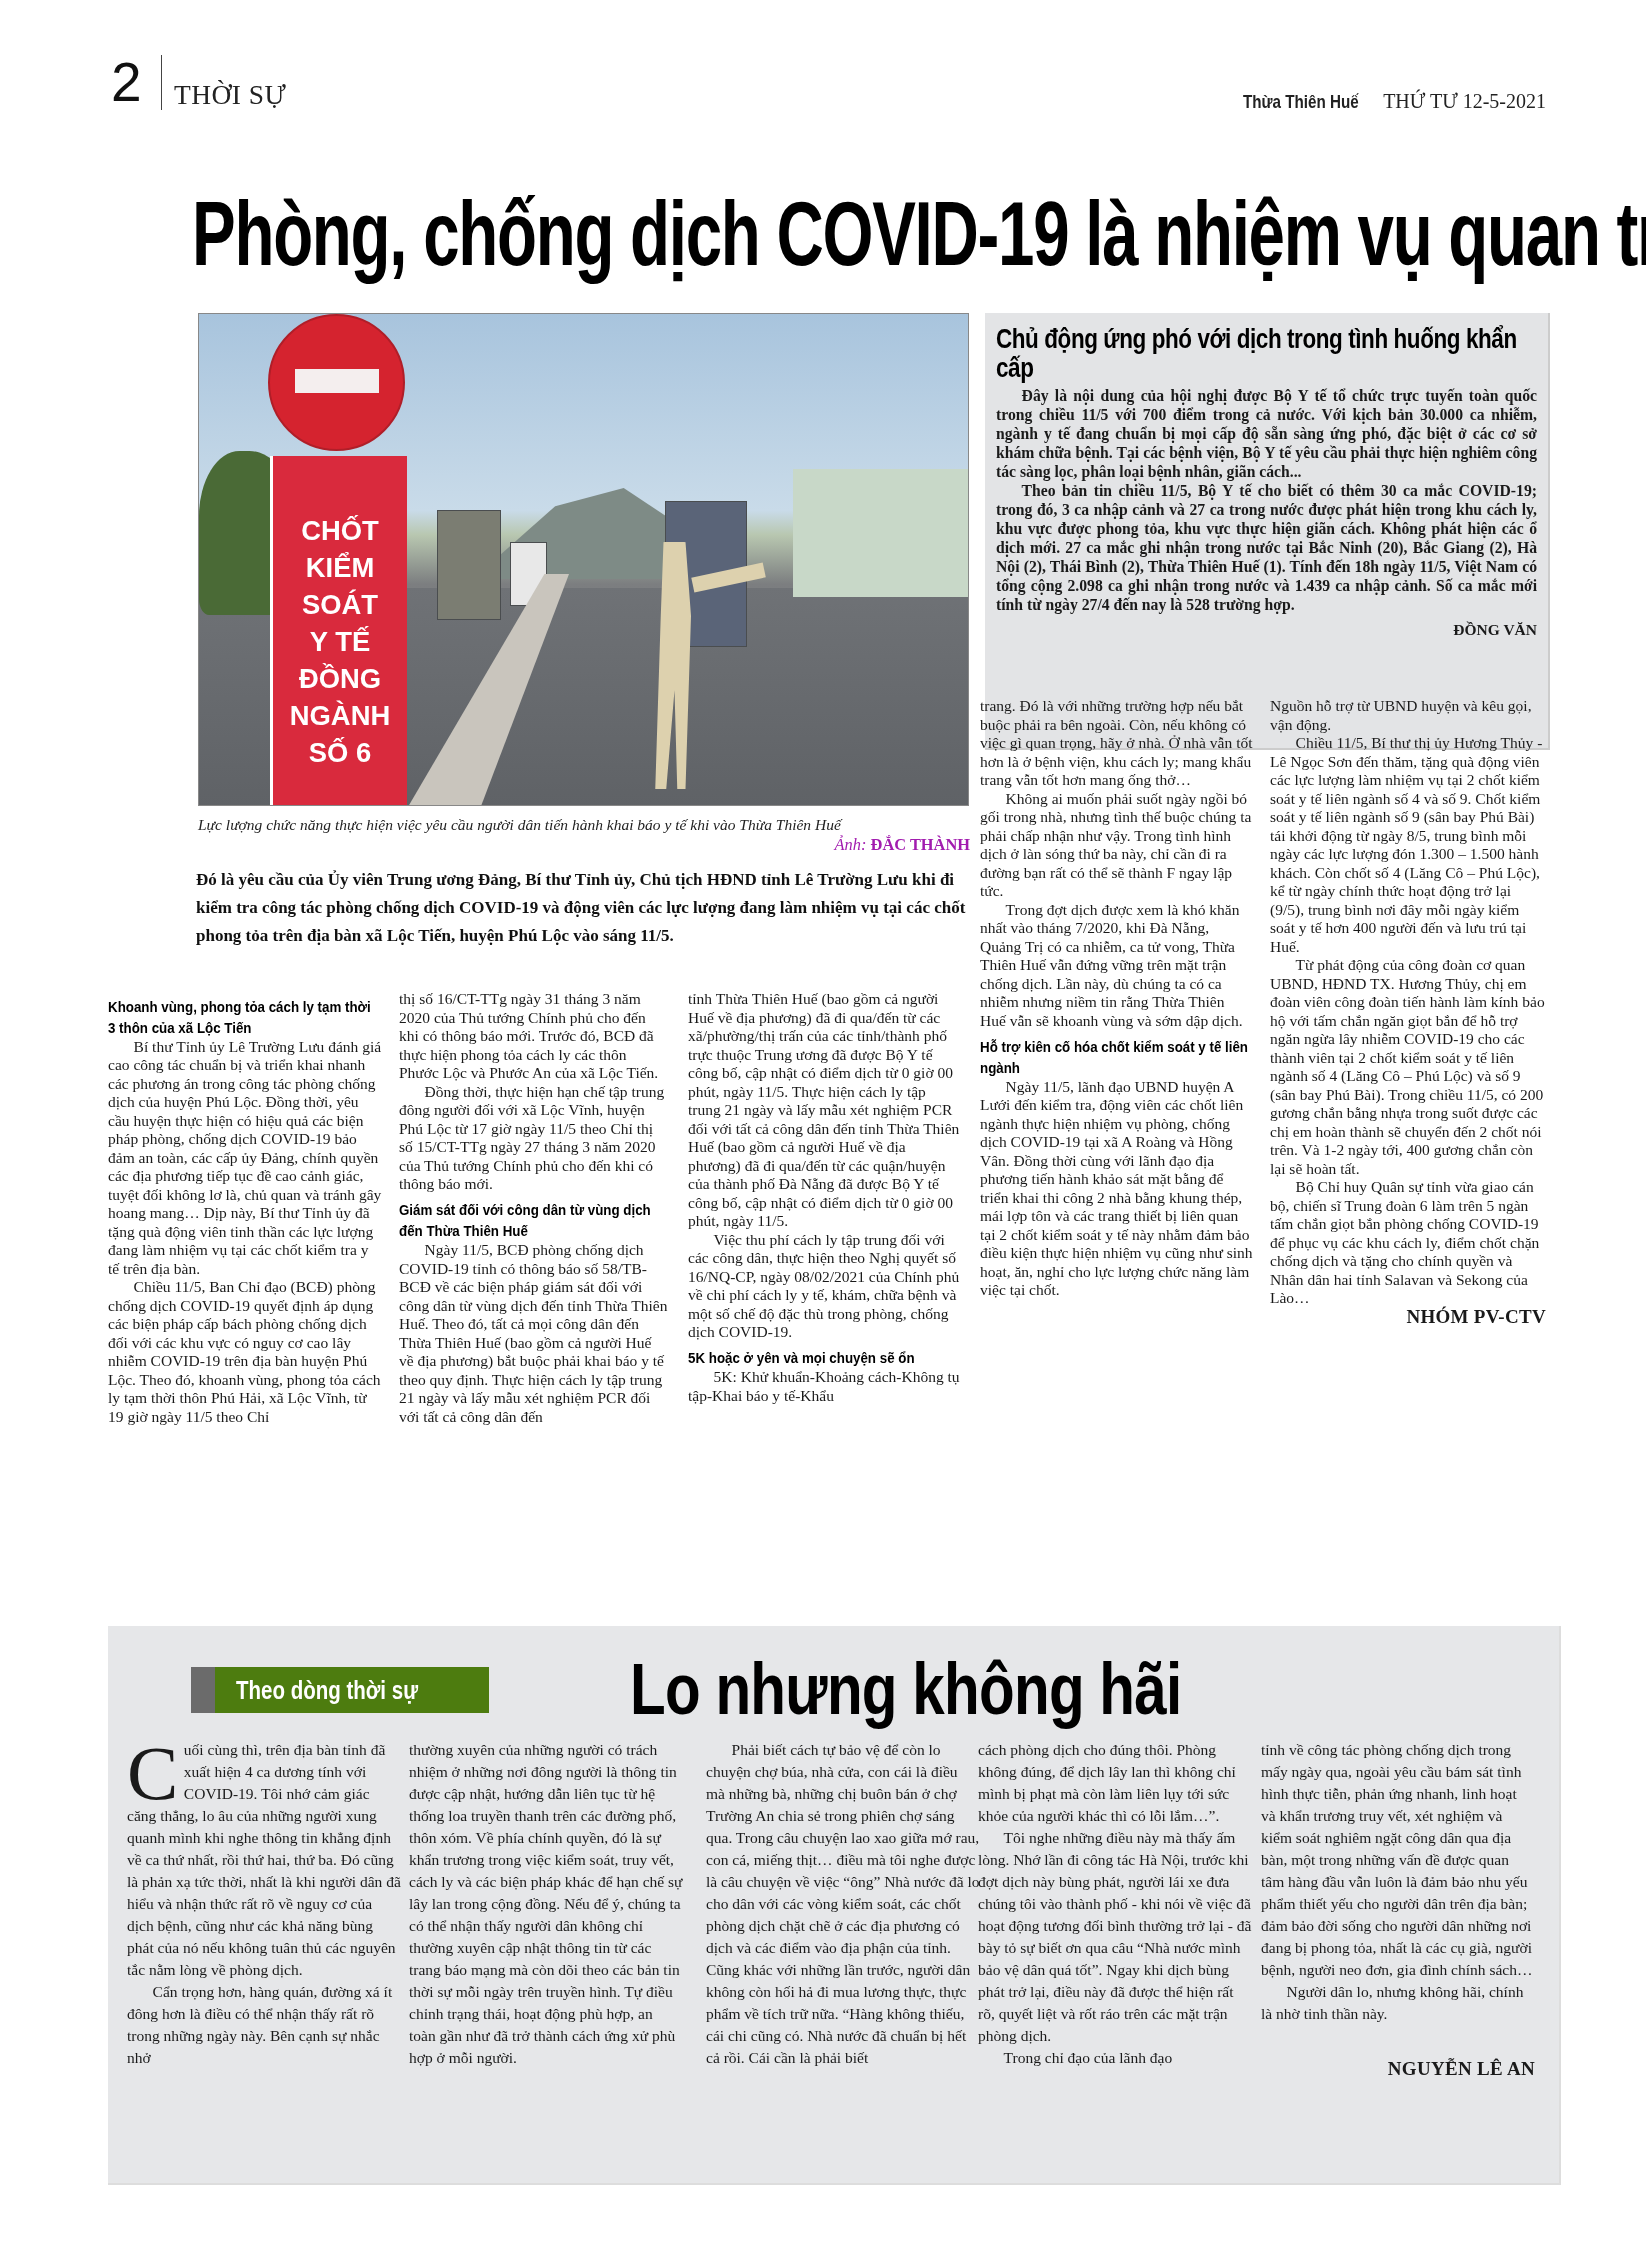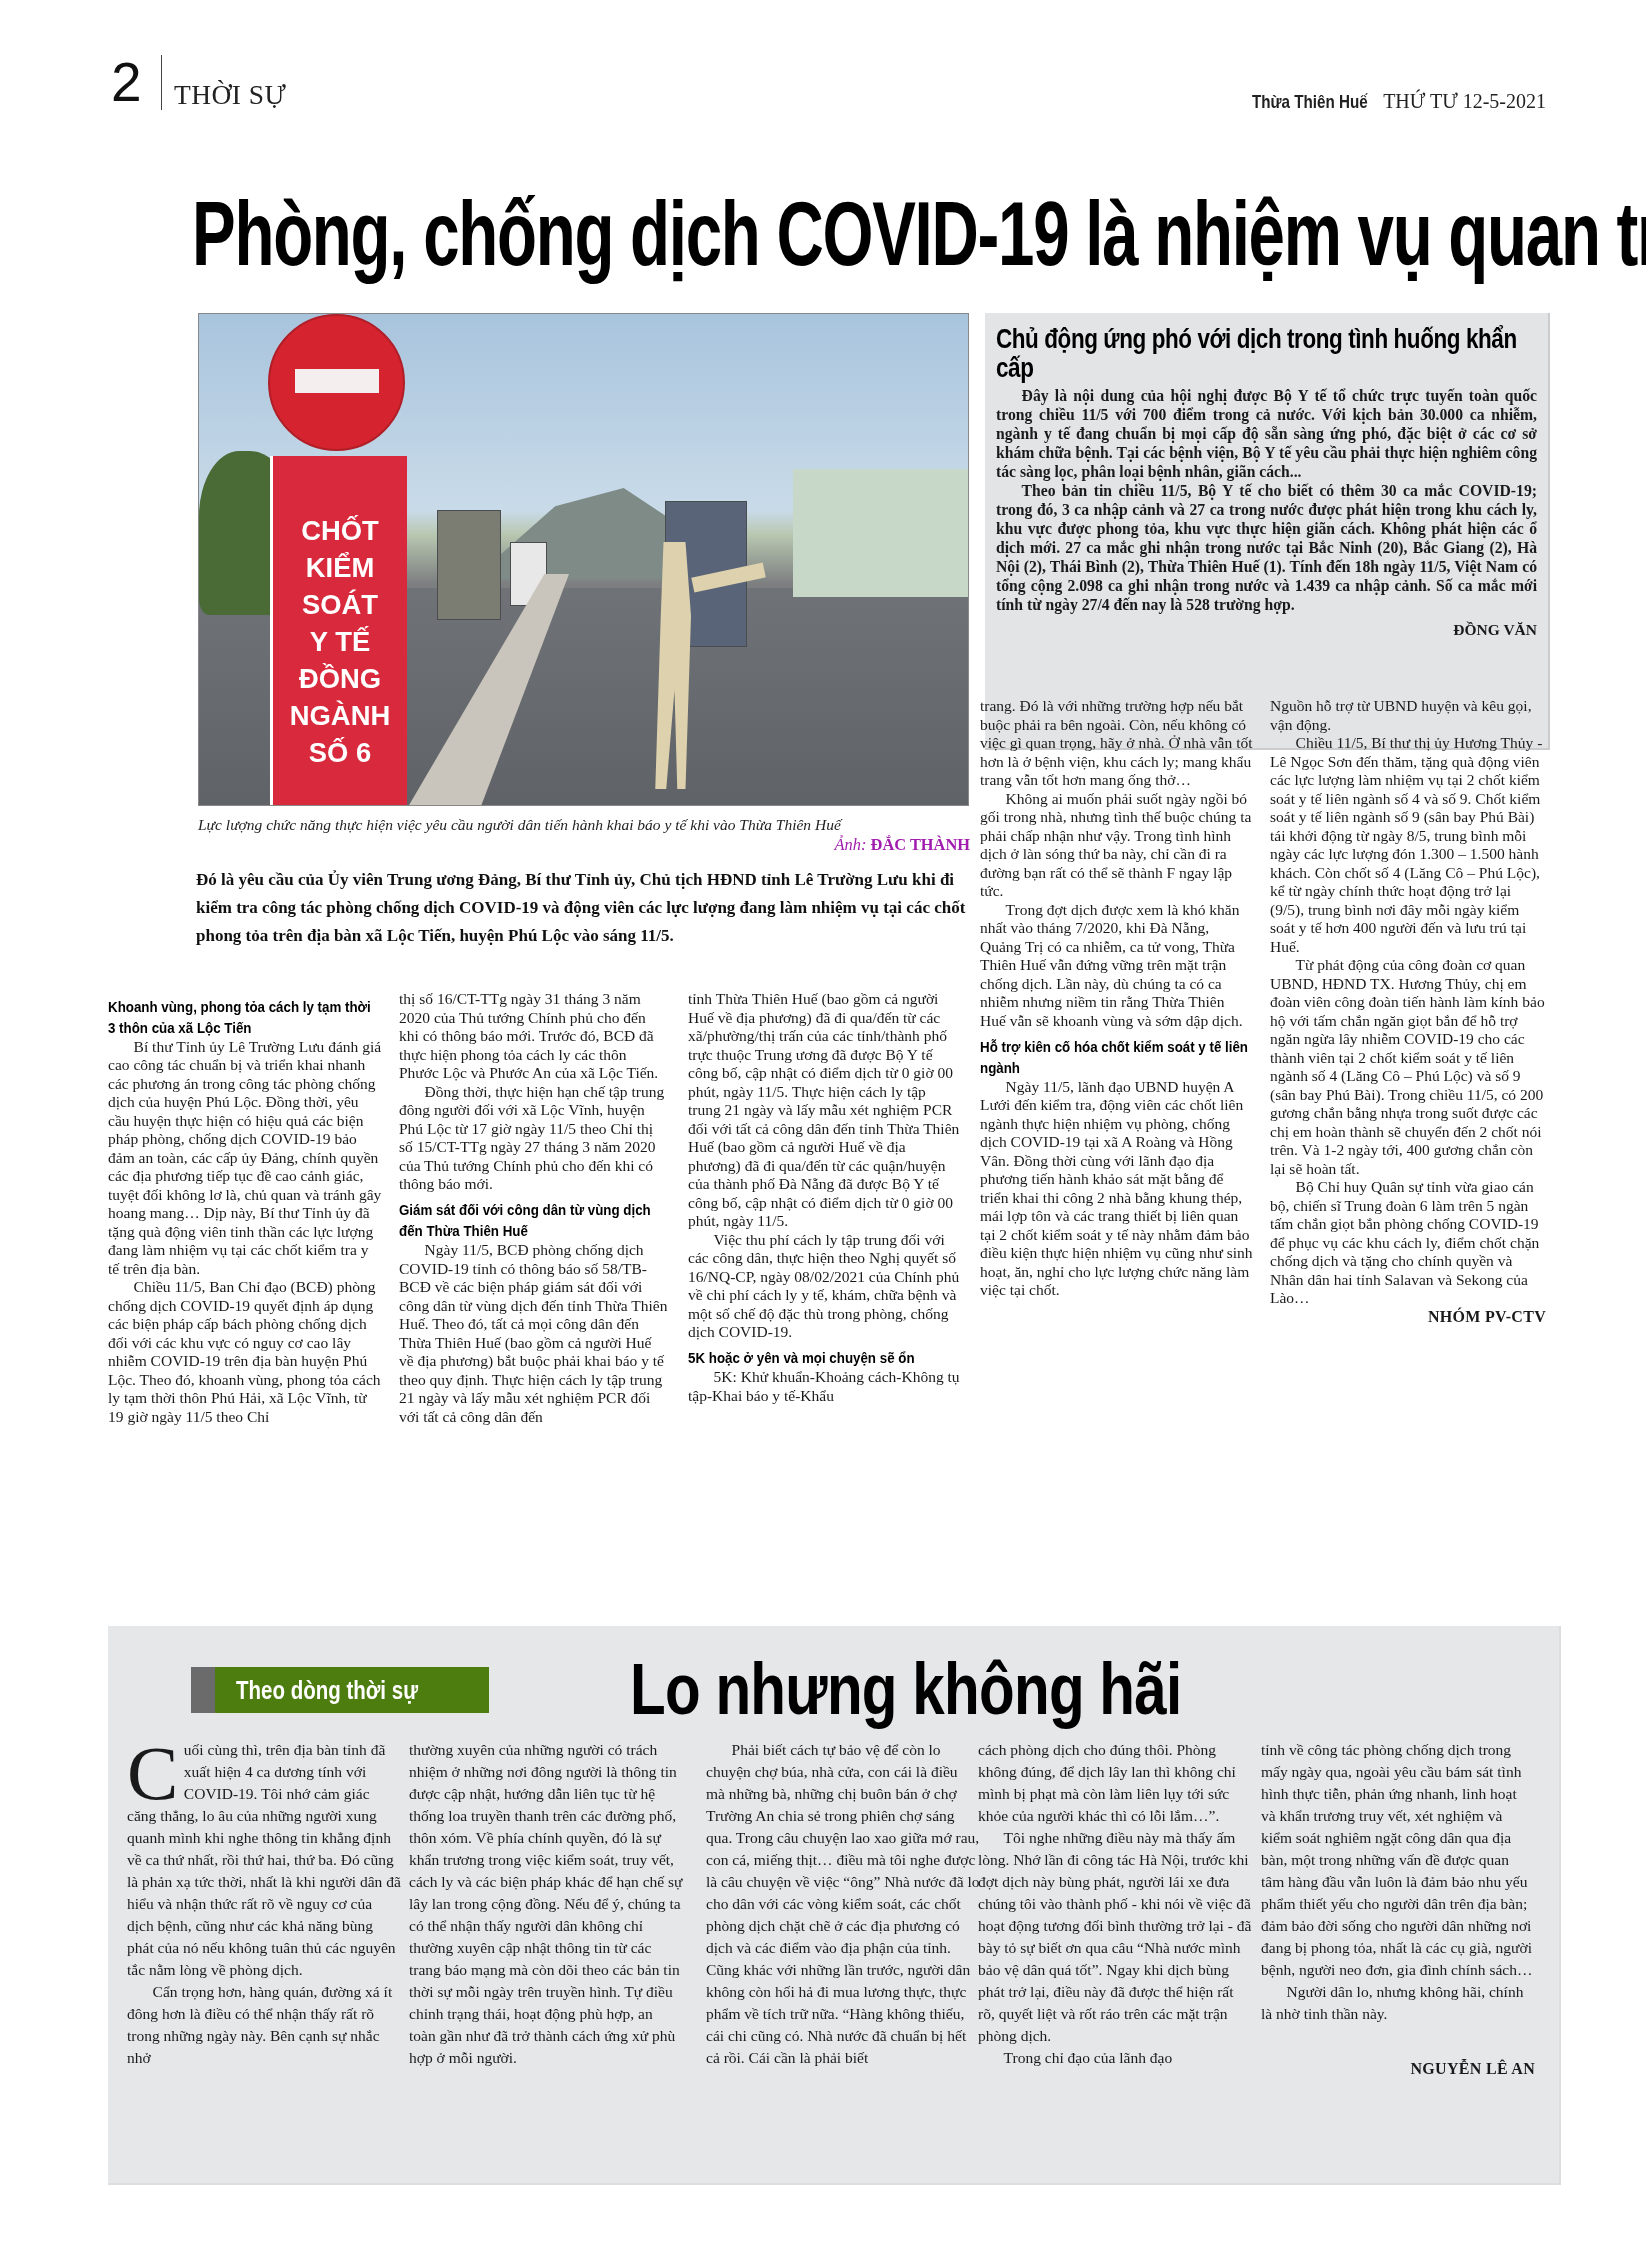--- a/index.html
+++ b/index.html
@@ -5,21 +5,21 @@
   * { box-sizing: border-box; margin: 0; padding: 0; }
   html, body { width: 1647px; height: 2267px; background: #ffffff; overflow: hidden; }
   body { position: relative; font-family: "Liberation Serif", serif; color: #1a1a1a; }
 
   .abs { position: absolute; }
 
   
   .page-num { left: 111px; top: 53px; font-family: "Liberation Sans", sans-serif; font-size: 55px; line-height: 58px; font-weight: normal; color: #111; }
   .page-rule { left: 161px; top: 55px; width: 0.9px; height: 55px; background: #444; }
   .section-name { left: 174px; top: 80px; font-size: 27.4px; letter-spacing: 0.5px; color: #222; }
-  .masthead { right: 101px; top: 90px; font-size: 20px; color: #222; display: flex; gap: 15px; align-items: baseline; }
+  .masthead { right: 101px; top: 90px; font-size: 20px; color: #222; display: flex; gap: 24px; align-items: baseline; }
   .masthead .brand { font-family: "Liberation Sans", sans-serif; font-weight: bold; font-size: 19px; transform: scaleX(0.8); transform-origin: right; display: inline-block; }
 
   
   .headline { left: 192px; top: 183px; width: 1371px; height: 110px; font-family: "Liberation Sans", sans-serif; font-weight: bold; font-size: 91px; line-height: 101px; letter-spacing: -1.8px; white-space: nowrap; transform: scaleX(0.72); transform-origin: left top; color: #000; }
 
   
   .photo { left: 198px; top: 313px; width: 771px; height: 493px; overflow: hidden; background: linear-gradient(#a8c4dd 0%, #c9dbe9 40%, #b8c7b0 45%, #7c7e80 55%, #6e7073 100%); border: 0.9px solid #888; }
   .photo .mountain { position: absolute; left: 274px; top: 174px; width: 274px; height: 91px; background: #7e8b86; clip-path: polygon(0 100%, 30% 20%, 55% 0, 75% 40%, 100% 100%); }
   .photo .road { position: absolute; left: 0; top: 274px; width: 100%; height: 219px; background: linear-gradient(#6f7276, #5f6266); }
   .photo .divider { position: absolute; left: 206px; top: 260px; width: 164px; height: 238px; background: #c9c5bd; clip-path: polygon(85% 0, 100% 0, 45% 100%, 0 100%); }
@@ -48,21 +48,21 @@
   .box-byline { text-align: right; font-weight: bold; font-size: 15.5px; margin-top: 7.3px; }
 
   
   .lead { left: 196px; top: 866px; width: 786px; font-weight: bold; font-size: 17px; line-height: 28px; color: #111; }
 
   
   .col { font-size: 15.5px; line-height: 18.5px; color: #1a1a1a; }
   .col p { text-indent: 25.6px; }
   .col p.noindent { text-indent: 0; }
   .subhead { font-family: "Liberation Sans", sans-serif; font-weight: bold; font-size: 15.5px; line-height: 21px; text-indent: 0 !important; transform: scaleX(0.86); transform-origin: left top; width: 116%; color: #000; margin-top: 5.5px; }
-  .byline { text-align: right; font-weight: bold; font-size: 16px; letter-spacing: 0.3px; }
+  .byline { text-align: right; font-weight: bold; font-size: 19px; letter-spacing: 0.3px; }
 
   .c1 { left: 108px; top: 990px; width: 274px; }
   .c2 { left: 399px; top: 990px; width: 270px; }
   .c3 { left: 688px; top: 990px; width: 274px; }
   .c4 { left: 980px; top: 697px; width: 274px; }
   .c5 { left: 1270px; top: 697px; width: 276px; }
 
   
   .bottom { left: 108px; top: 1626px; width: 1453px; height: 559px; background: #e6e7e9; border-right: 2.7px solid #ddd; border-bottom: 2.7px solid #ddd; }
   .kicker { left: 191px; top: 1667px; width: 298px; height: 46px; background: #4d7c0f; border-left: 24px solid #6b6b6b; display: flex; align-items: center; padding-left: 21px; }

